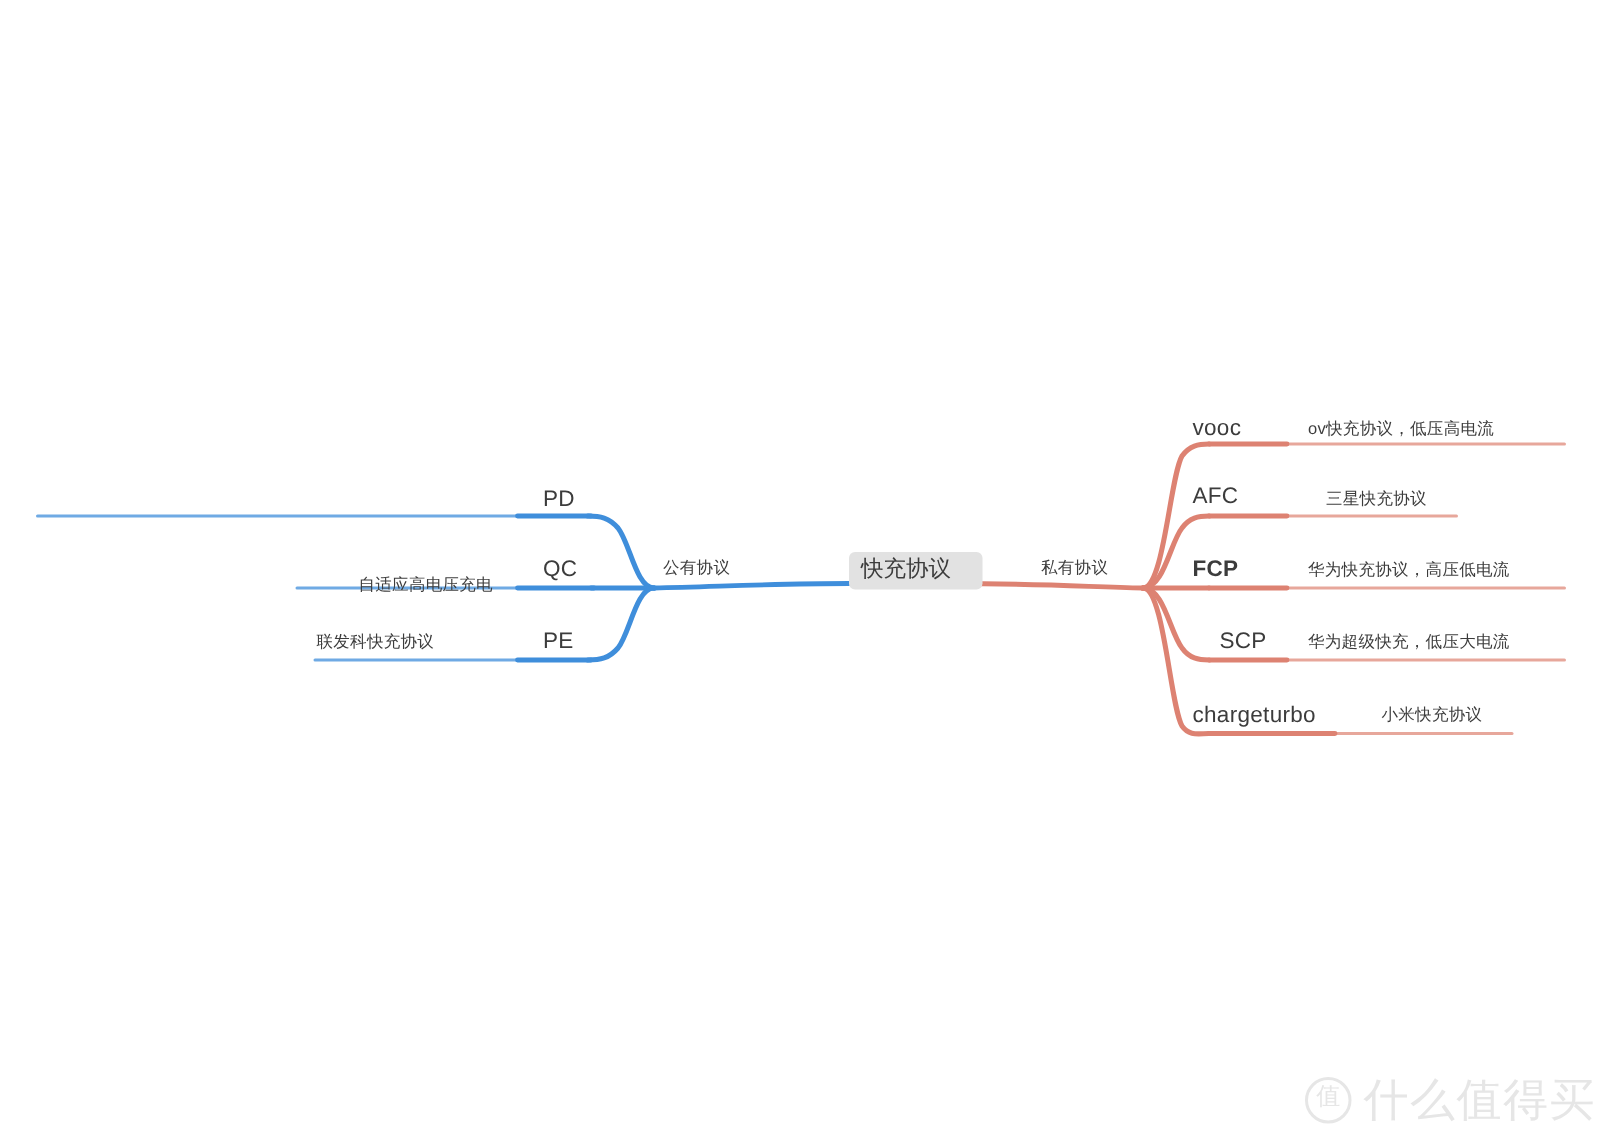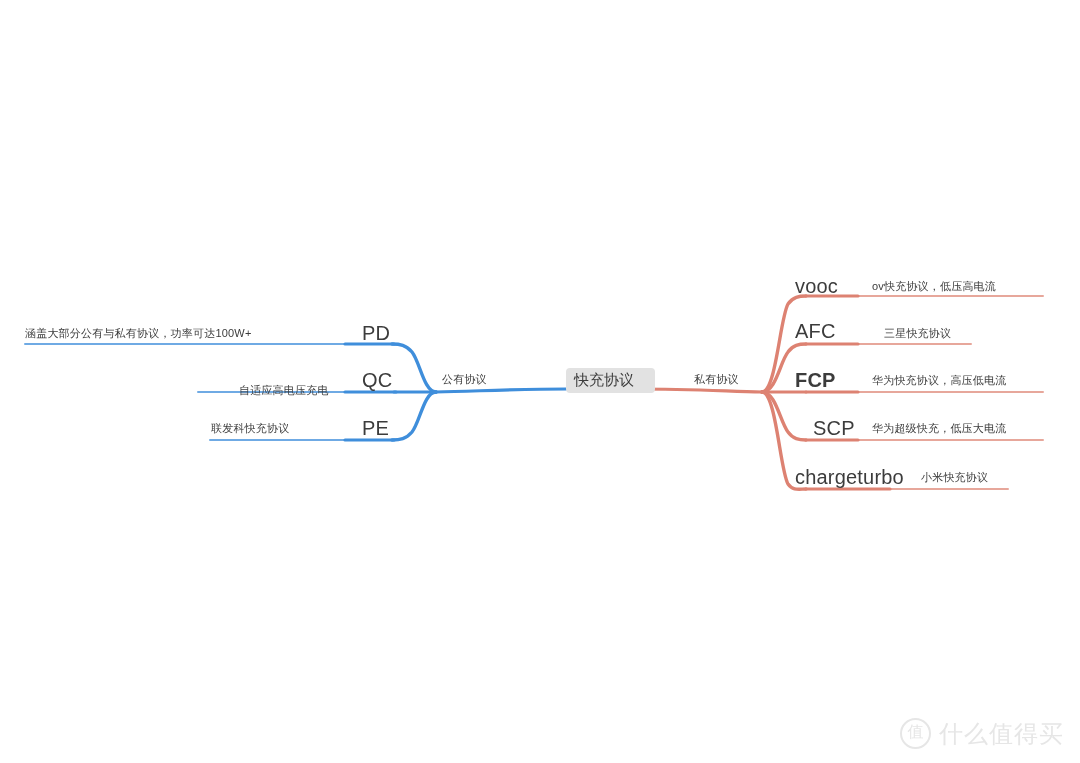--- a/index.html
+++ b/index.html
@@ -36,21 +36,21 @@
   .node-label {
     position: absolute;
     white-space: nowrap;
     font-size: 11px;
     line-height: 18px;
     color: #3c3c3c;
     letter-spacing: 0.2px;
   }
 
   .node-label.mono-latin {
-    font-size: 20px;
+    font-size: 15px;
   }
 
   
   #root-node {
     position: absolute;
     left: 566px;
     top: 368px;
     padding: 3px 21px 4px 8px;
     background: #e2e2e2;
     border-radius: 4px;
@@ -111,21 +111,21 @@
     border-radius: 50%;
     border: 2px solid #e6e6e6;
     color: #e6e6e6;
     font-size: 16px;
     line-height: 24px;
     text-align: center;
     font-family: "Liberation Sans", "DejaVu Sans", sans-serif;
   }
   #watermark .wm-text {
     color: #e6e6e6;
-    font-size: 24px;
+    font-size: 30px;
     line-height: 27px;
     letter-spacing: 1px;
     white-space: nowrap;
   }
 </style>
 </head>
 <body>
 
 <div id="mindmap-canvas">
 
@@ -168,21 +168,20 @@
     <line x1="806" y1="489" x2="890" y2="489" stroke="#dd8272" stroke-width="3.2" stroke-linecap="round"></line>
   </svg>
 
   <div id="root-node">快充协议</div>
 
   <div class="node-label" id="label-public">公有协议</div>
 
   <div class="node-label" id="label-private">私有协议</div>
 
   <div class="node-label mono-latin" id="label-pd-code">PD</div>
-  <div class="node-label" id="label-pd-desc">涵盖大部分公有与私有协议，功率可达100W+</div>
 
   <div class="node-label mono-latin" id="label-qc-code">QC</div>
   <div class="node-label" id="label-qc-desc">自适应高电压充电</div>
 
   <div class="node-label mono-latin" id="label-pe-code">PE</div>
   <div class="node-label" id="label-pe-desc">联发科快充协议</div>
 
   <div class="node-label mono-latin" id="label-vooc-code">vooc</div>
   <div class="node-label" id="label-vooc-desc">ov快充协议，低压高电流</div>
 

